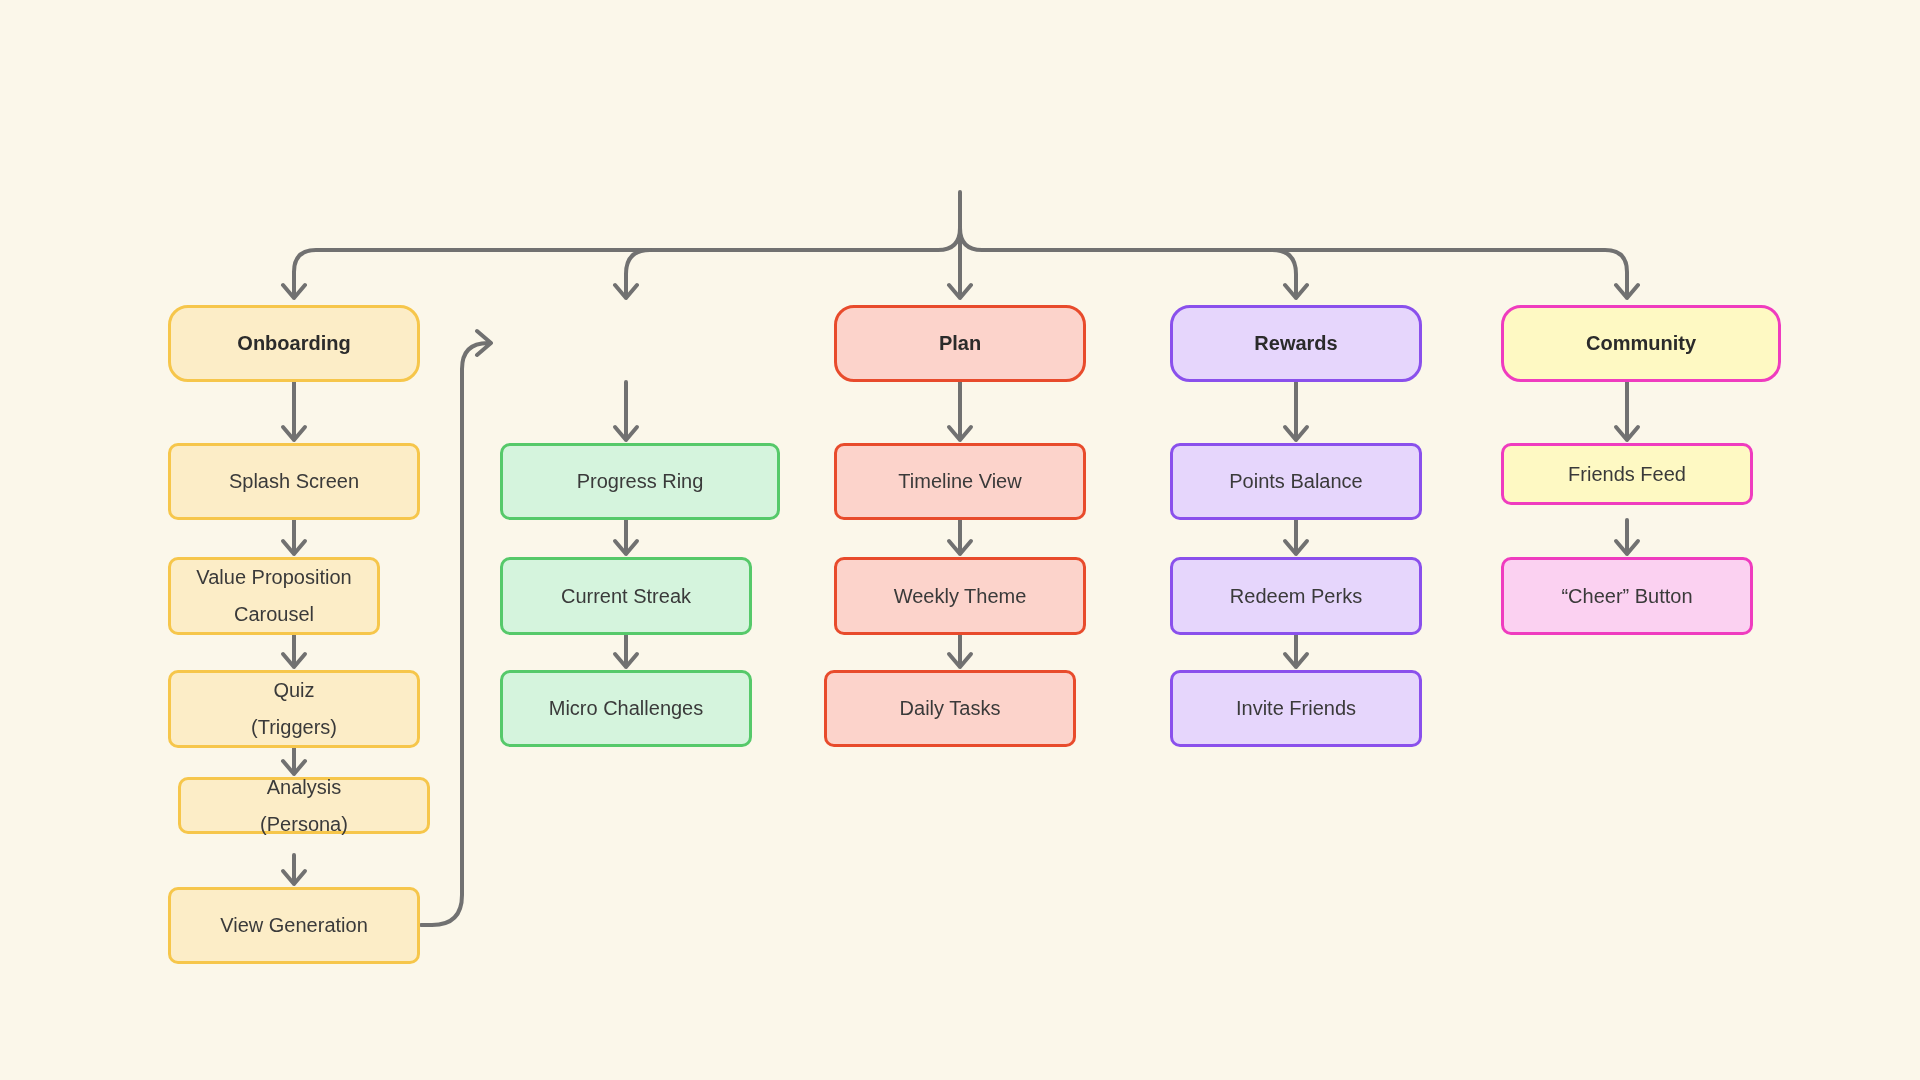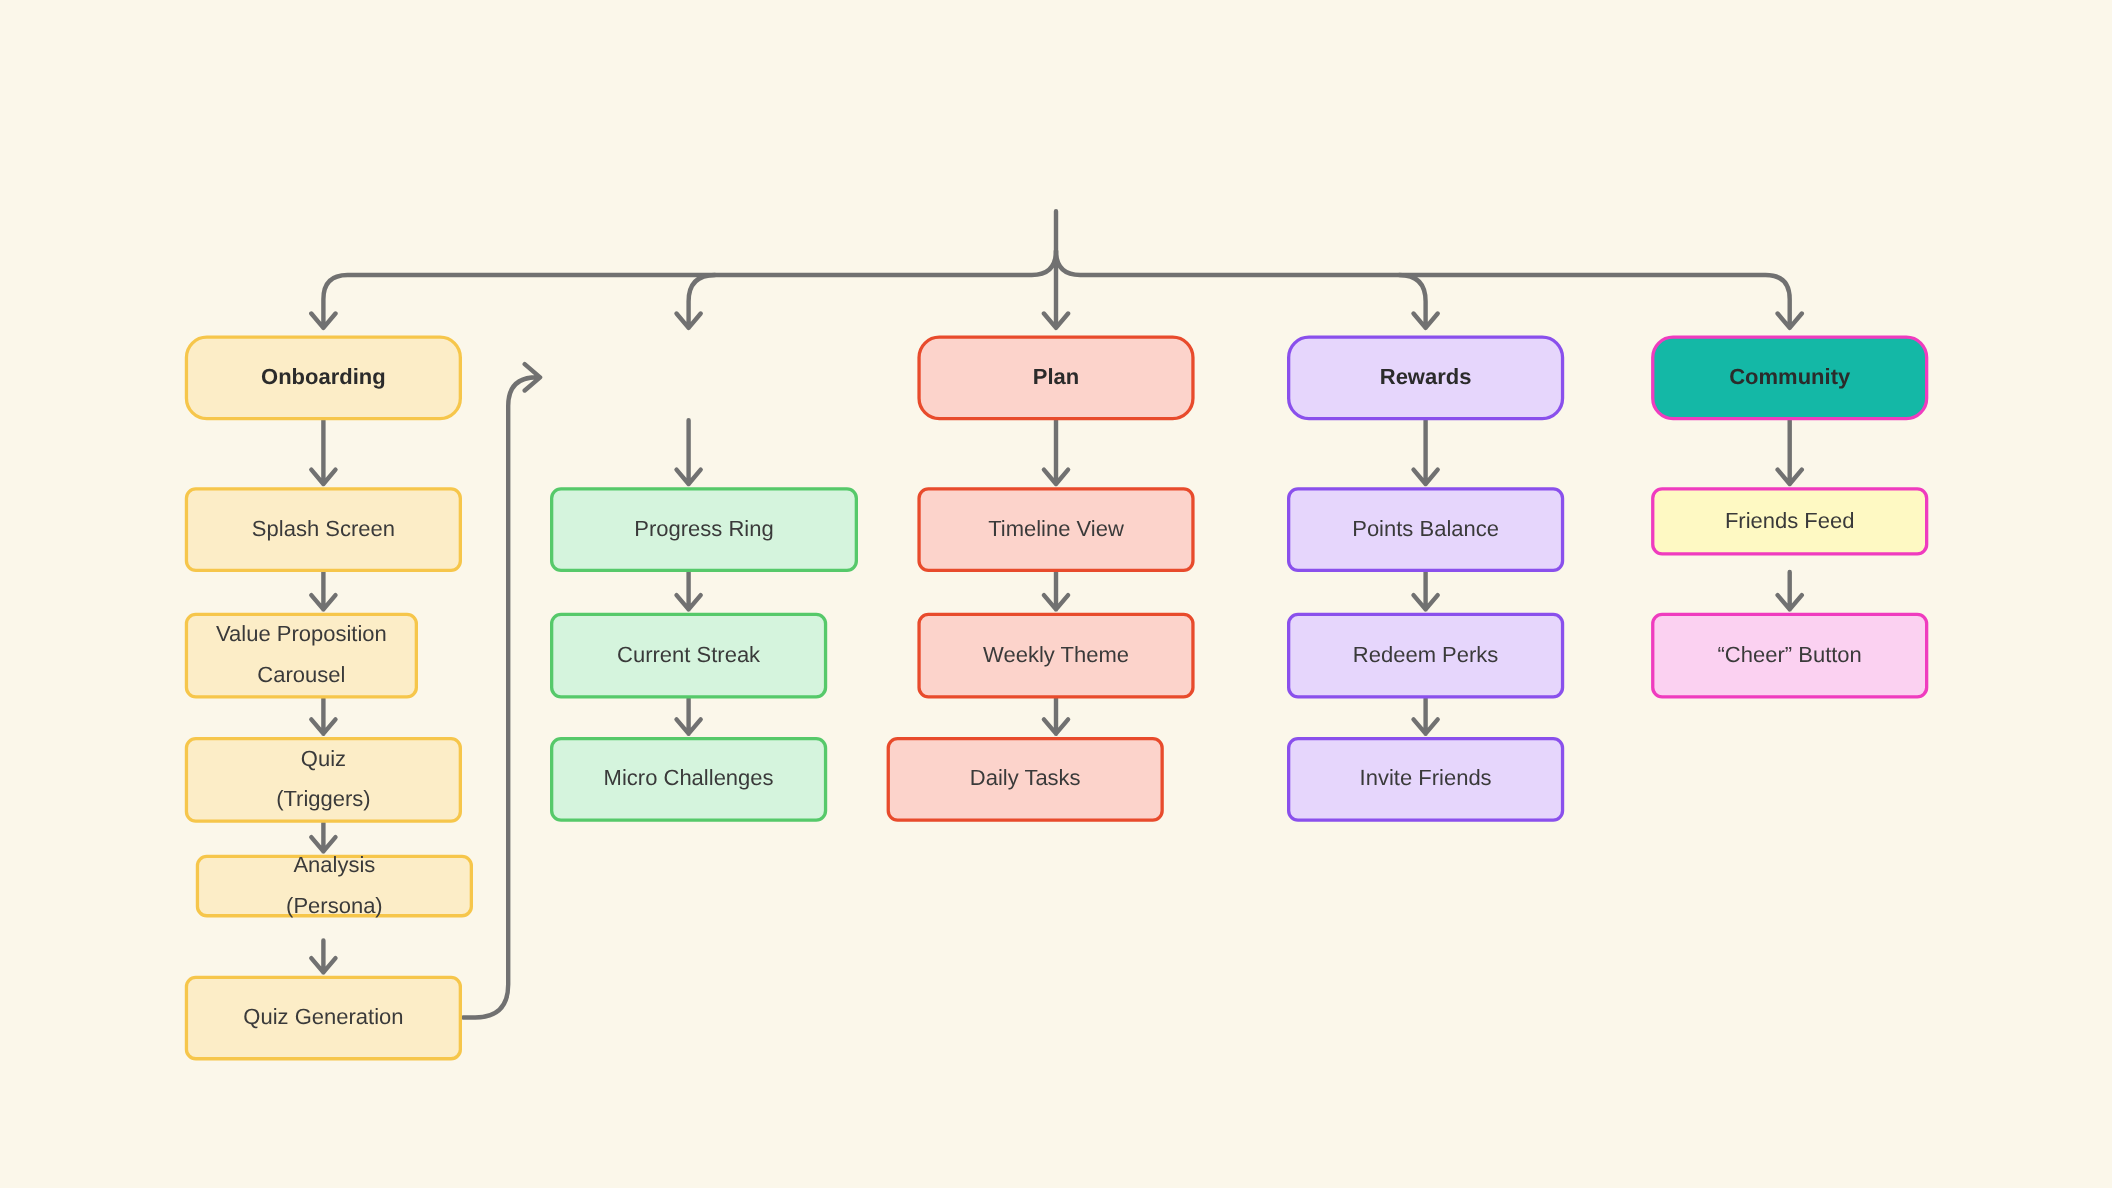--- a/index.html
+++ b/index.html
@@ -85,33 +85,33 @@
 
 
   <div class="node header" style="left: 168px; top: 305px; width: 252px; height: 77px; background-color: rgb(252, 237, 199); border-color: rgb(246, 198, 75);">Onboarding</div>
   <div class="node" style="left: 168px; top: 443px; width: 252px; height: 77px; background-color: rgb(252, 237, 199); border-color: rgb(246, 198, 75);">Splash Screen</div>
   <div class="node" style="left: 168px; top: 557px; width: 212px; height: 78px; background-color: rgb(252, 237, 199); border-color: rgb(246, 198, 75); text-align: center;">Value Proposition
 Carousel</div>
   <div class="node" style="left: 168px; top: 670px; width: 252px; height: 78px; background-color: rgb(252, 237, 199); border-color: rgb(246, 198, 75);">Quiz
 (Triggers)</div>
   <div class="node" style="left: 178px; top: 777px; width: 252px; height: 57px; background-color: rgb(252, 237, 199); border-color: rgb(246, 198, 75);">Analysis
 (Persona)</div>
-  <div class="node" style="left: 168px; top: 887px; width: 252px; height: 77px; background-color: rgb(252, 237, 199); border-color: rgb(246, 198, 75);">Quiz Generation</div>
+  <div class="node" style="left: 168px; top: 887px; width: 252px; height: 77px; background-color: rgb(252, 237, 199); border-color: rgb(246, 198, 75);">View Generation</div>
 
   <div class="node" style="left: 500px; top: 443px; width: 280px; height: 77px; background-color: rgb(213, 244, 221); border-color: rgb(86, 201, 106);">Progress Ring</div>
   <div class="node" style="left: 500px; top: 557px; width: 252px; height: 78px; background-color: rgb(213, 244, 221); border-color: rgb(86, 201, 106);">Current Streak</div>
   <div class="node" style="left: 500px; top: 670px; width: 252px; height: 77px; background-color: rgb(213, 244, 221); border-color: rgb(86, 201, 106);">Micro Challenges</div>
 
   <div class="node header" style="left: 834px; top: 305px; width: 252px; height: 77px; background-color: rgb(252, 211, 203); border-color: rgb(232, 75, 44);">Plan</div>
   <div class="node" style="left: 834px; top: 443px; width: 252px; height: 77px; background-color: rgb(252, 211, 203); border-color: rgb(232, 75, 44);">Timeline View</div>
   <div class="node" style="left: 834px; top: 557px; width: 252px; height: 78px; background-color: rgb(252, 211, 203); border-color: rgb(232, 75, 44);">Weekly Theme</div>
-  <div class="node" style="left: 806px; top: 670px; width: 252px; height: 77px; background-color: rgb(252, 211, 203); border-color: rgb(232, 75, 44);">Daily Tasks</div>
+  <div class="node" style="left: 824px; top: 670px; width: 252px; height: 77px; background-color: rgb(252, 211, 203); border-color: rgb(232, 75, 44);">Daily Tasks</div>
 
   <div class="node header" style="left: 1170px; top: 305px; width: 252px; height: 77px; background-color: rgb(230, 214, 252); border-color: rgb(138, 80, 236);">Rewards</div>
   <div class="node" style="left: 1170px; top: 443px; width: 252px; height: 77px; background-color: rgb(230, 214, 252); border-color: rgb(138, 80, 236);">Points Balance</div>
   <div class="node" style="left: 1170px; top: 557px; width: 252px; height: 78px; background-color: rgb(230, 214, 252); border-color: rgb(138, 80, 236);">Redeem Perks</div>
   <div class="node" style="left: 1170px; top: 670px; width: 252px; height: 77px; background-color: rgb(230, 214, 252); border-color: rgb(138, 80, 236);">Invite Friends</div>
 
-  <div class="node header" style="left: 1501px; top: 305px; width: 252px; height: 77px; background-color: #14b8a6; border-color: rgb(239, 60, 191);">Community</div>
+  <div class="node header" style="left: 1501px; top: 305px; width: 280px; height: 77px; background-color: #fef9c3; border-color: rgb(239, 60, 191);">Community</div>
   <div class="node" style="left: 1501px; top: 443px; width: 252px; height: 62px; background-color: #fef9c3; border-color: rgb(239, 60, 191);">Friends Feed</div>
   <div class="node" style="left: 1501px; top: 557px; width: 252px; height: 78px; background-color: rgb(251, 209, 241); border-color: rgb(239, 60, 191);">“Cheer” Button</div>
 
 </div>
 
 </body></html>

